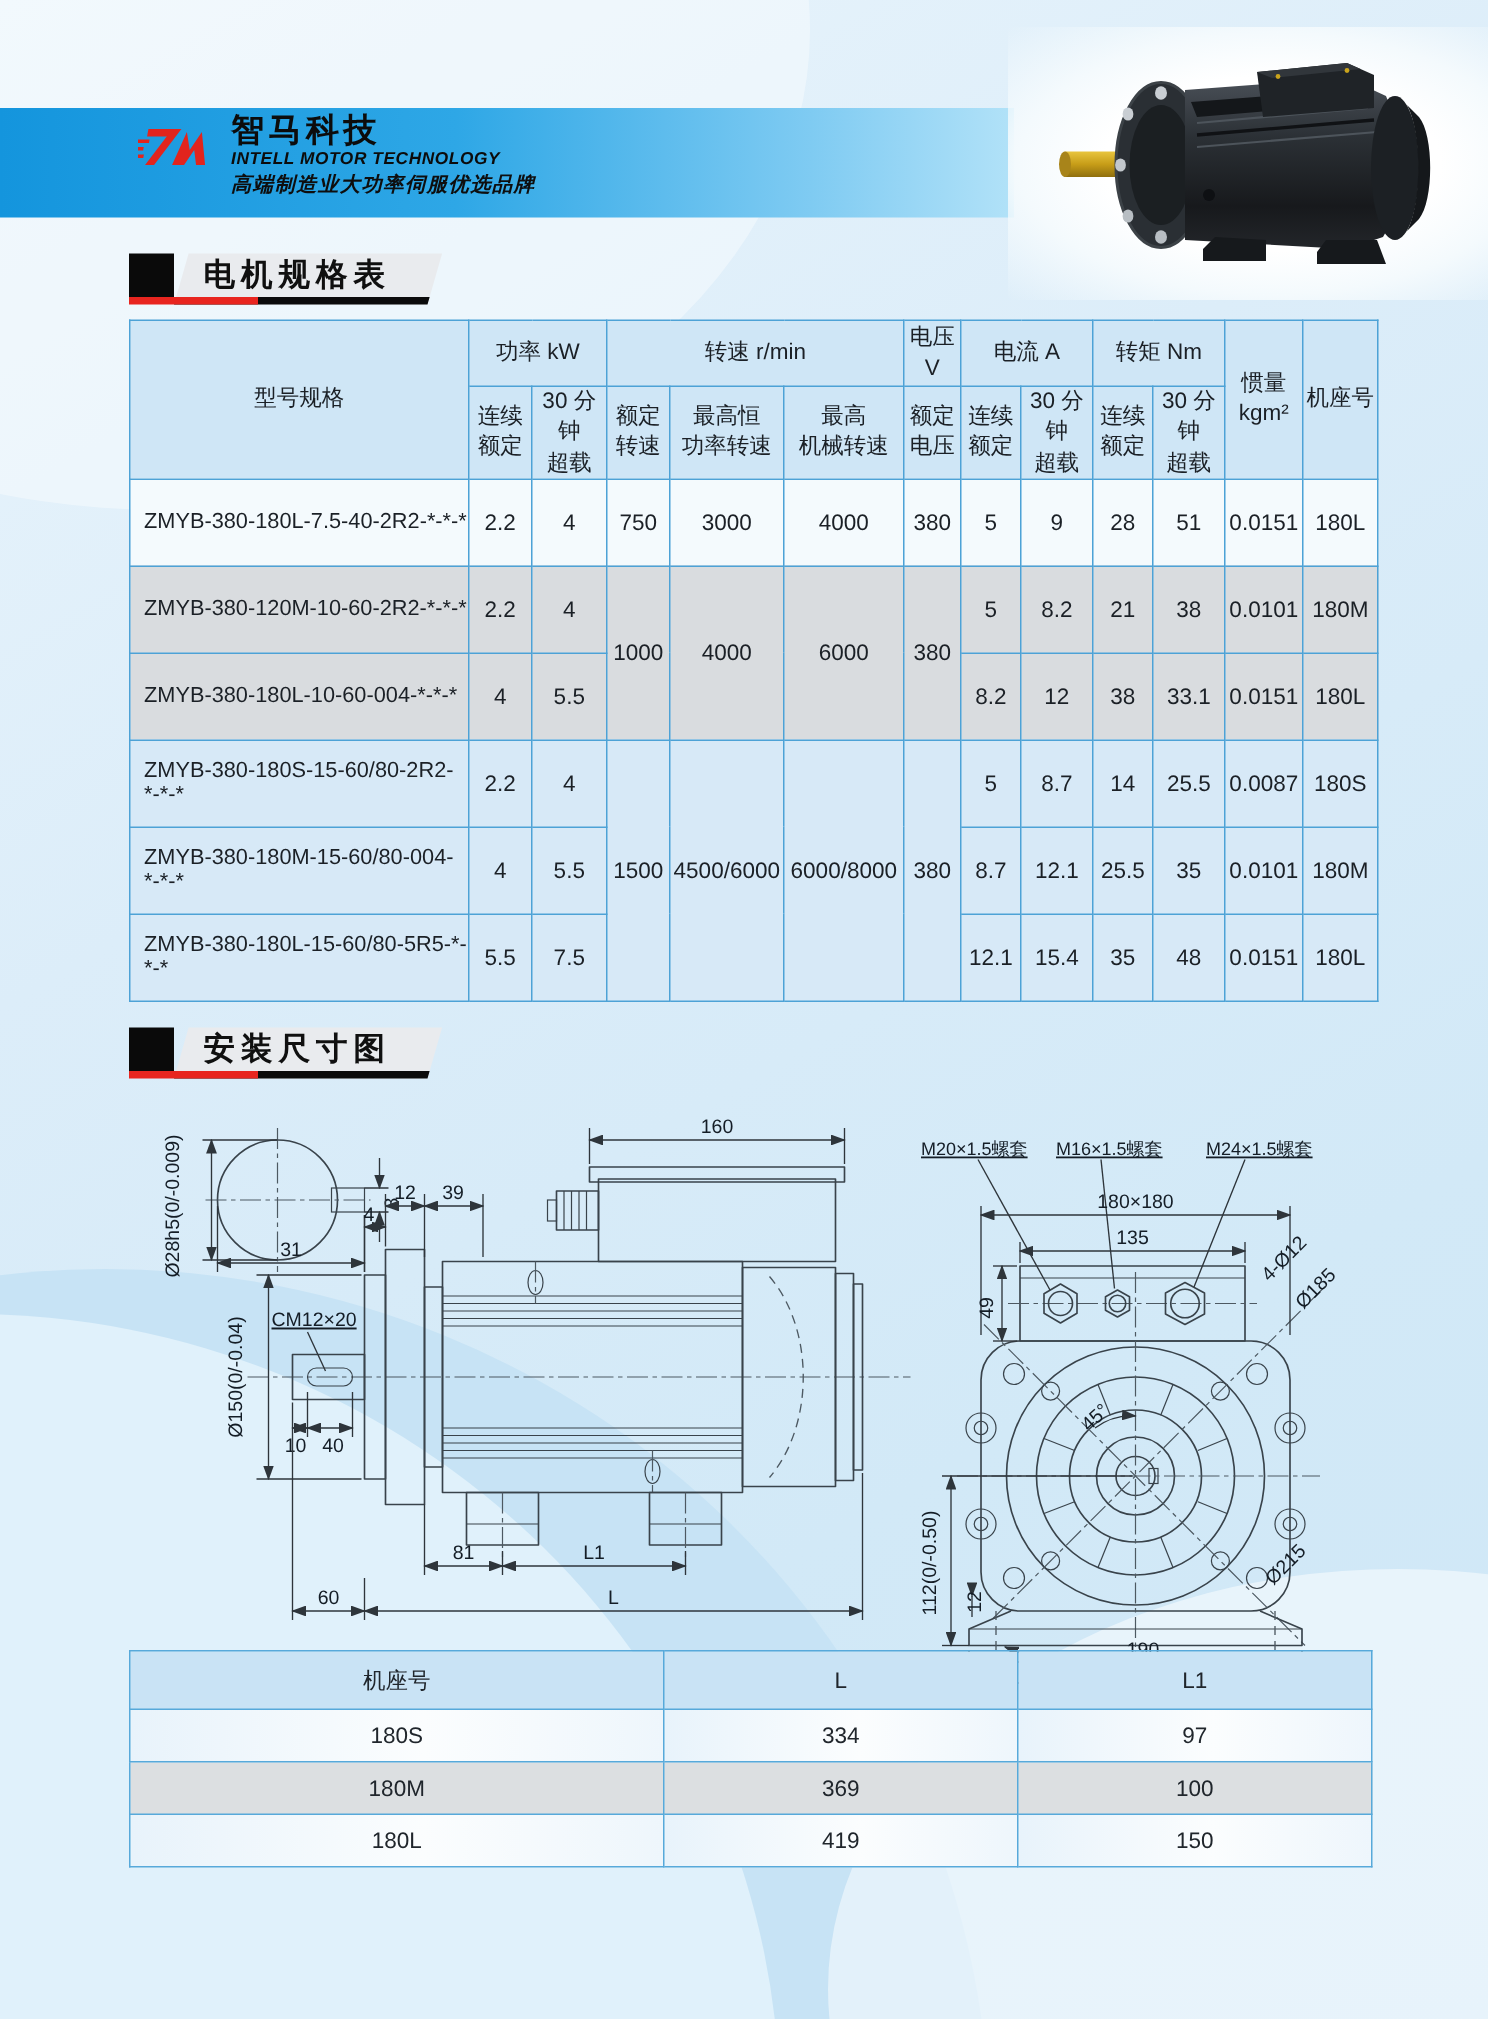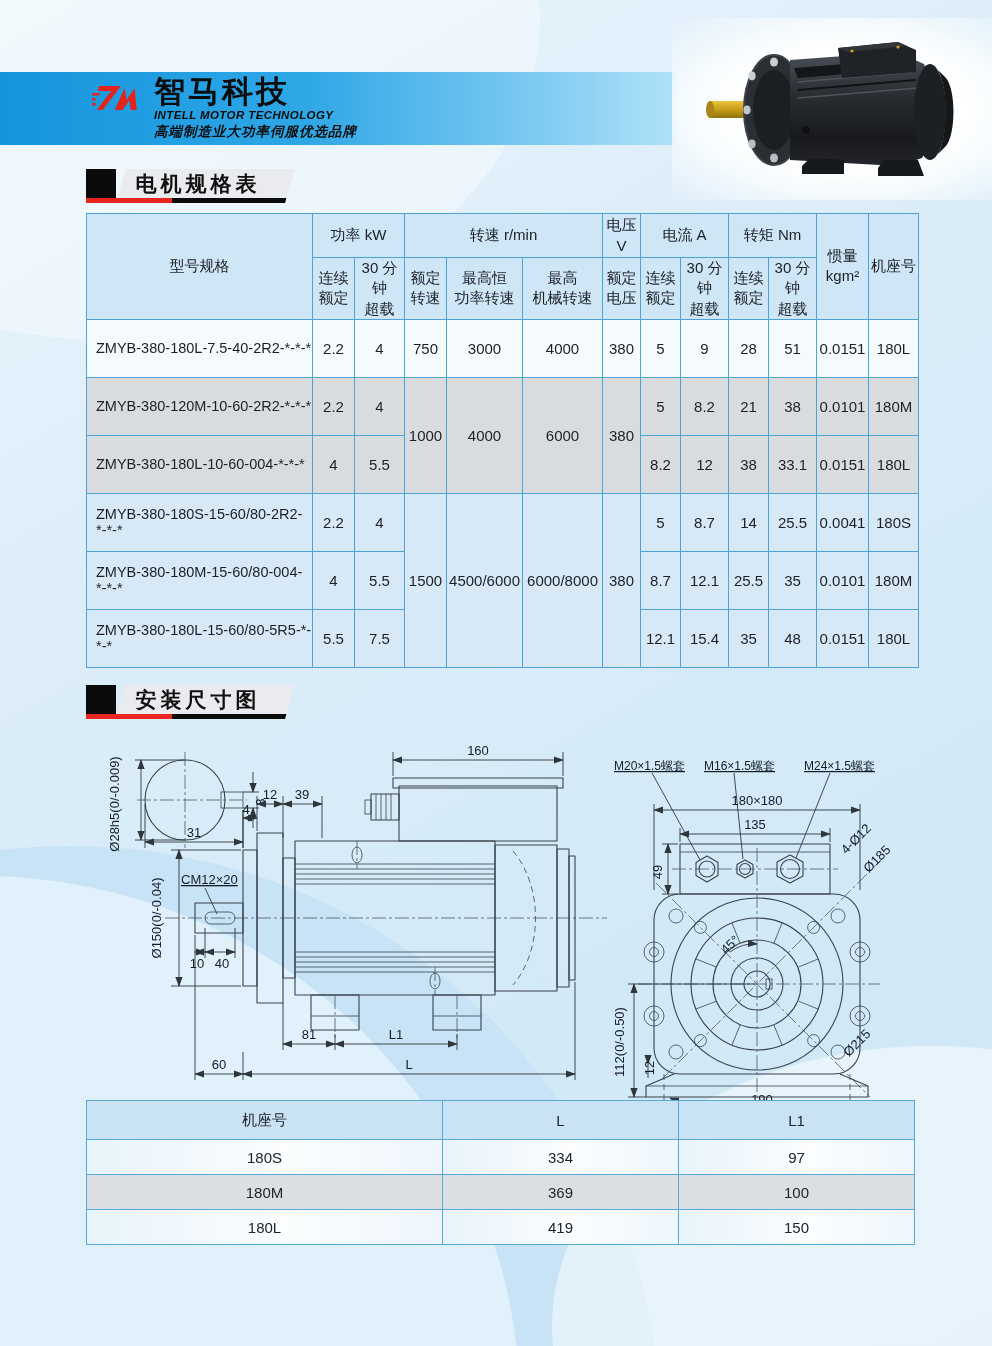--- a/index.html
+++ b/index.html
@@ -12,21 +12,21 @@
   .bg-bl-deep{left:-520px;bottom:-660px;width:1180px;height:1160px;background:#c7e3f5;}
   .bg-bl-light{left:-560px;bottom:-590px;width:1080px;height:1060px;background:#e0f1fb;}
   .bg-br{right:-320px;bottom:-260px;width:760px;height:560px;background:rgba(255,255,255,0.5);}
 
   
   .band{position:absolute;left:0;top:72px;width:676px;height:73px;
         background:linear-gradient(90deg,#1495dd 0%,#2ea7e6 45%,#7fcbf2 80%,#b2e2f8 100%);}
   .logo{position:absolute;left:92px;top:76px;display:flex;}
   .logo-mark{width:56px;height:40px;margin-top:4px;}
   .logo-text{margin-left:6px;}
-  .logo-cn{font-size:31px;font-weight:bold;letter-spacing:3px;color:#0c0c0c;line-height:1;}
+  .logo-cn{font-size:22px;font-weight:bold;letter-spacing:3px;color:#0c0c0c;line-height:1;}
   .logo-en{font-size:11.5px;font-weight:bold;font-style:italic;color:#0c0c0c;letter-spacing:0.4px;margin-top:2px;}
   .logo-slogan{font-size:13.5px;font-style:italic;font-weight:bold;color:#0e0e0e;letter-spacing:1px;margin-top:2px;}
   .series-title{position:absolute;left:278px;top:92px;font-size:27px;font-weight:500;color:#10181f;letter-spacing:1px;}
 
   
   .photo{position:absolute;left:672px;top:18px;width:320px;height:182px;
          background:radial-gradient(ellipse at 55% 50%, #ffffff 45%, #f4fafd 68%, rgba(244,250,253,0) 100%);}
   .photo svg{position:absolute;left:30px;top:20px;}
 
   
@@ -254,21 +254,21 @@
         <td>2.2</td>
         <td>4</td>
         <td rowspan="3">1500</td>
         <td rowspan="3">4500/6000</td>
         <td rowspan="3">6000/8000</td>
         <td rowspan="3">380</td>
         <td>5</td>
         <td>8.7</td>
         <td>14</td>
         <td>25.5</td>
-        <td>0.0041</td>
+        <td>0.0087</td>
         <td>180S</td>
       </tr>
       <tr class="row-c">
         <td class="model">ZMYB-380-180M-15-60/80-004-*-*-*</td>
         <td>4</td>
         <td>5.5</td>
         <td>8.7</td>
         <td>12.1</td>
         <td>25.5</td>
         <td>35</td>

